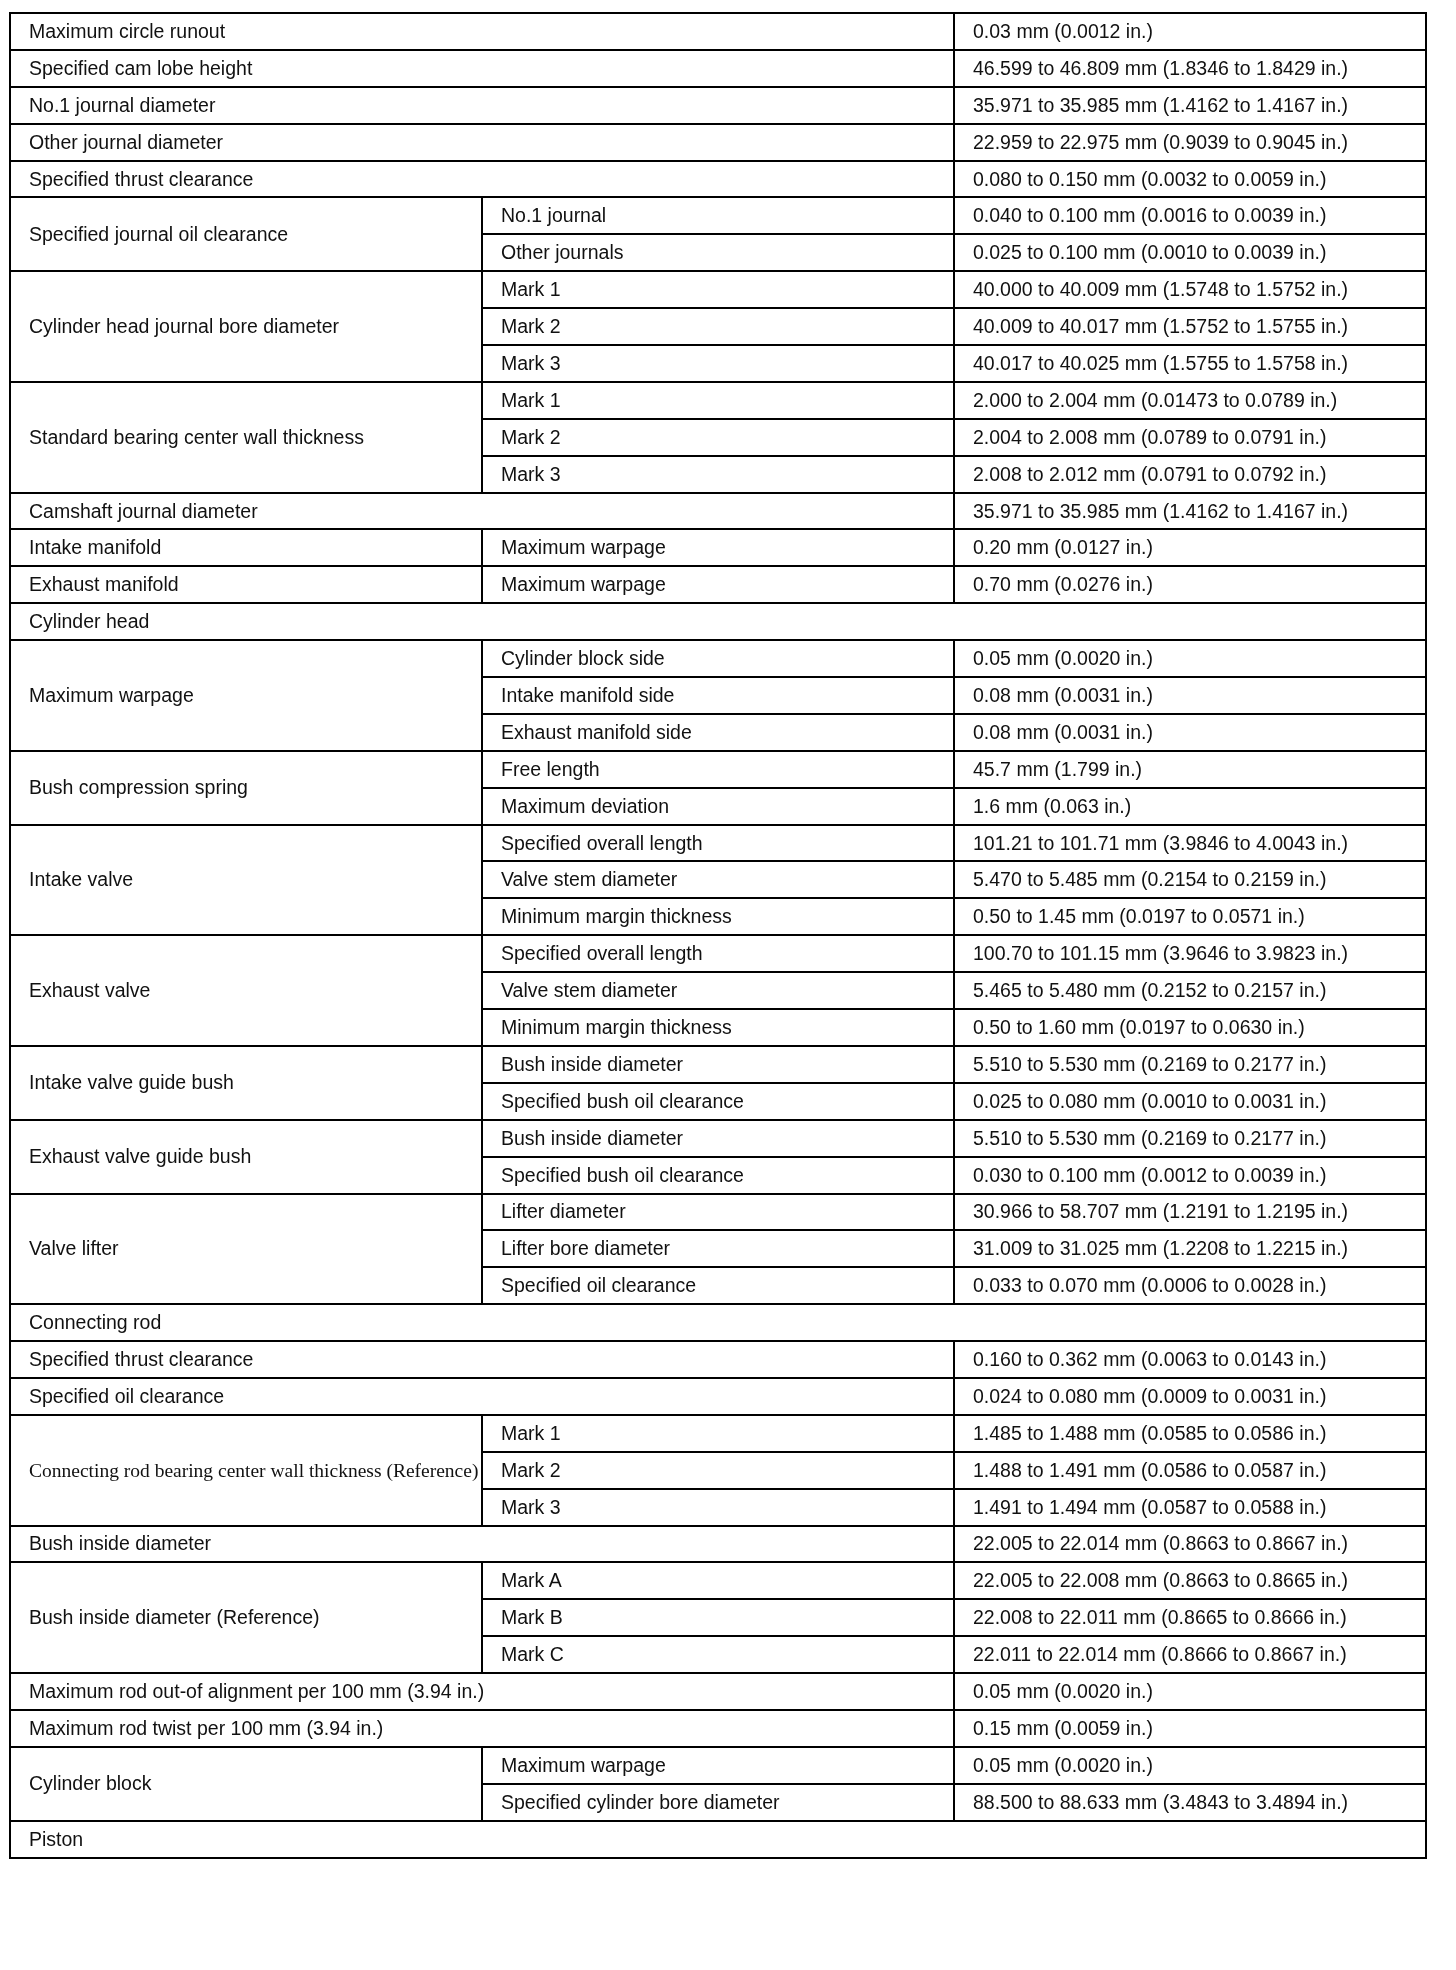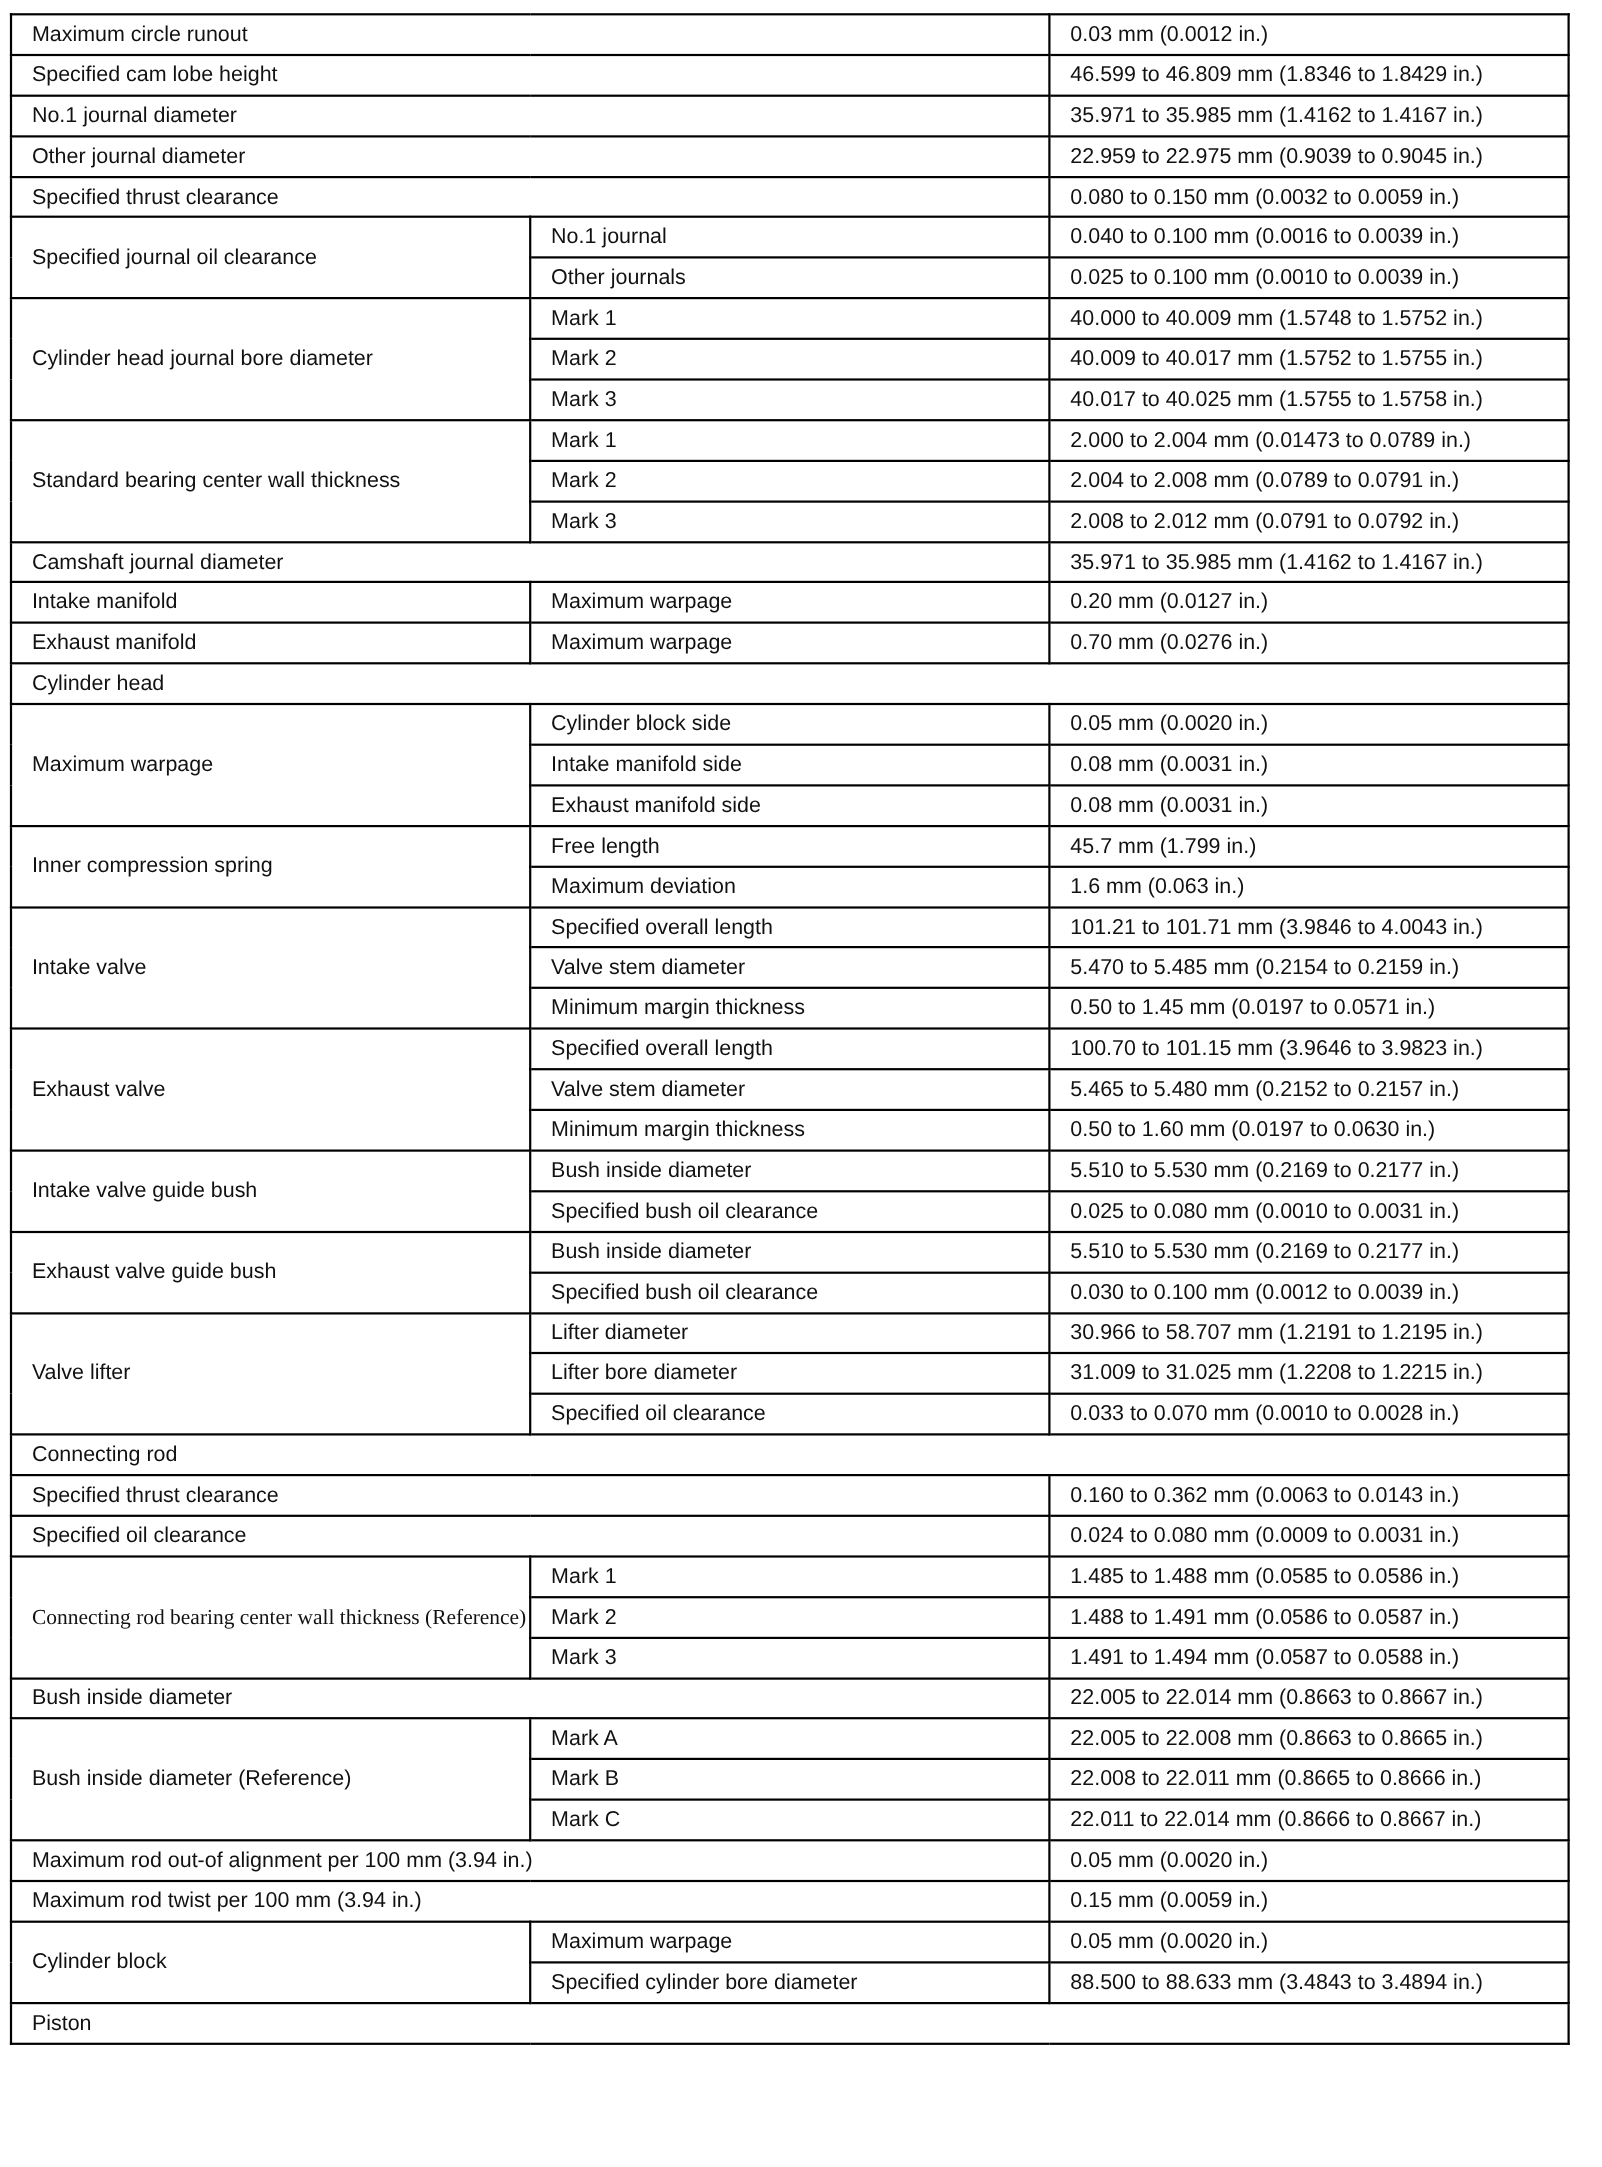--- a/index.html
+++ b/index.html
@@ -104,21 +104,21 @@
       </tr>
       <tr>
         <td>Intake manifold side</td>
         <td>0.08 mm (0.0031 in.)</td>
       </tr>
       <tr>
         <td>Exhaust manifold side</td>
         <td>0.08 mm (0.0031 in.)</td>
       </tr>
       <tr>
-        <td rowspan="2">Inner compression spring</td>
+        <td rowspan="2">Bush compression spring</td>
         <td>Free length</td>
         <td>45.7 mm (1.799 in.)</td>
       </tr>
       <tr>
         <td>Maximum deviation</td>
         <td>1.6 mm (0.063 in.)</td>
       </tr>
       <tr>
         <td rowspan="3">Intake valve</td>
         <td>Specified overall length</td>
@@ -167,21 +167,21 @@
         <td rowspan="3">Valve lifter</td>
         <td>Lifter diameter</td>
         <td>30.966 to 58.707 mm (1.2191 to 1.2195 in.)</td>
       </tr>
       <tr>
         <td>Lifter bore diameter</td>
         <td>31.009 to 31.025 mm (1.2208 to 1.2215 in.)</td>
       </tr>
       <tr>
         <td>Specified oil clearance</td>
-        <td>0.033 to 0.070 mm (0.0010 to 0.0028 in.)</td>
+        <td>0.033 to 0.070 mm (0.0006 to 0.0028 in.)</td>
       </tr>
       <tr>
         <td colspan="3">Connecting rod</td>
       </tr>
       <tr>
         <td colspan="2">Specified thrust clearance</td>
         <td>0.160 to 0.362 mm (0.0063 to 0.0143 in.)</td>
       </tr>
       <tr>
         <td colspan="2">Specified oil clearance</td>

